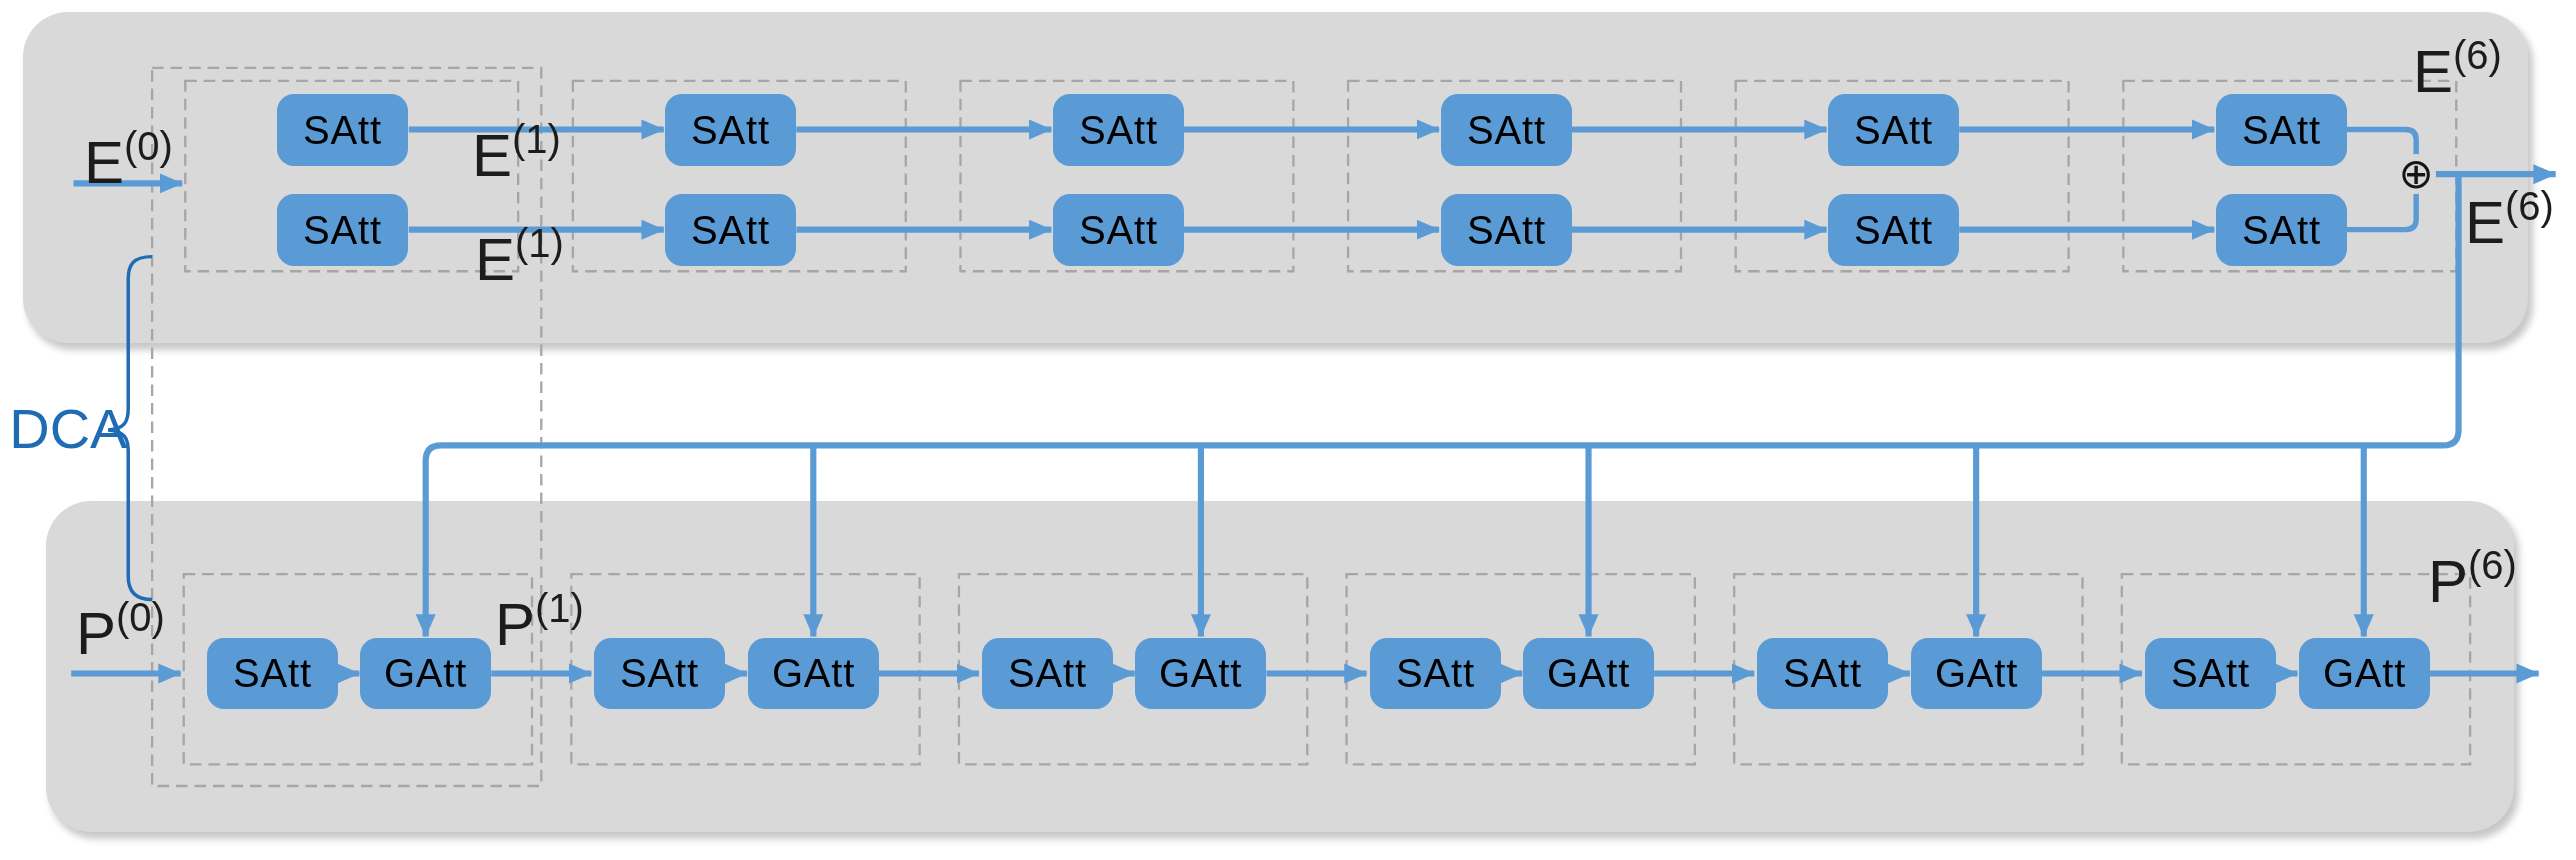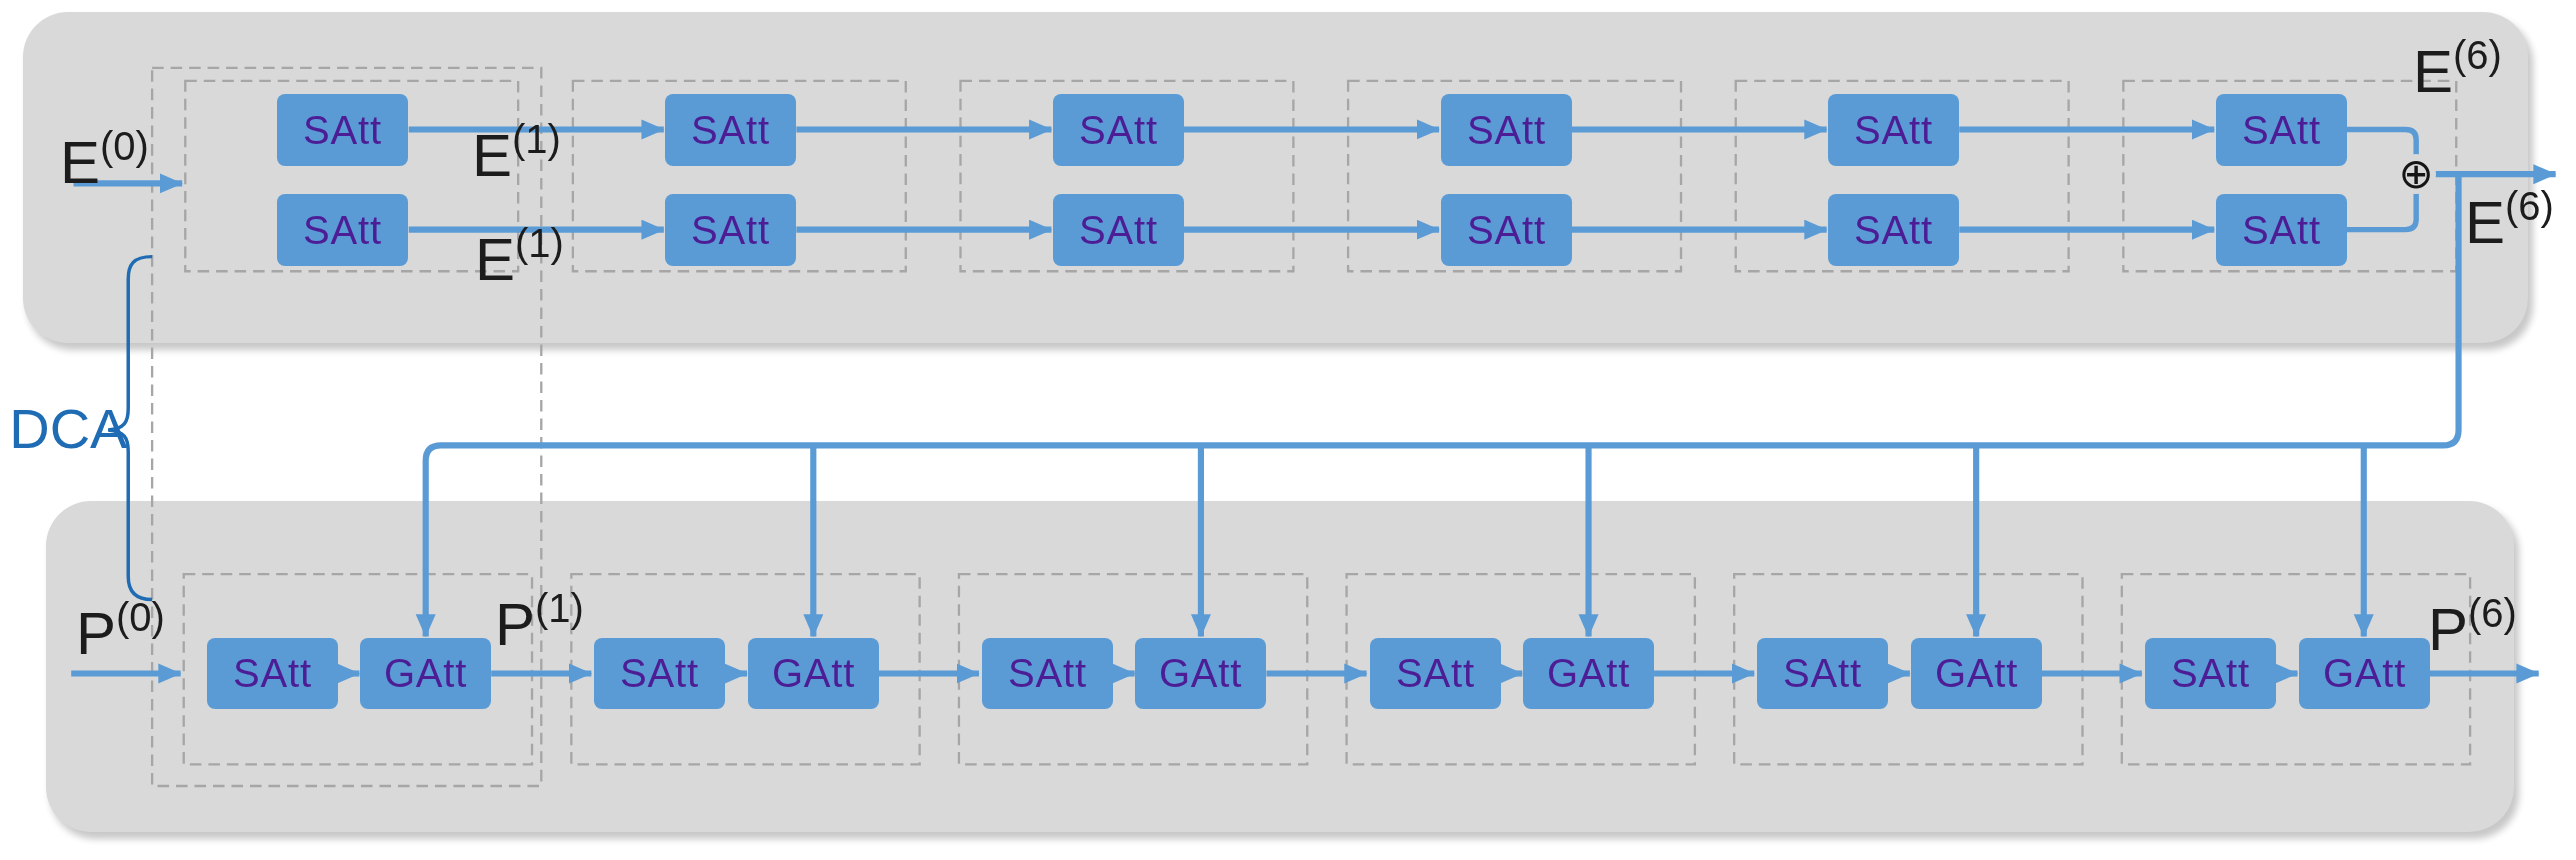--- a/index.html
+++ b/index.html
@@ -6,23 +6,23 @@
   #canvas{
     position:relative;width:2576px;height:860px;background:#ffffff;
     font-family:"Liberation Sans", sans-serif;overflow:hidden;
   }
   .panel{
     position:absolute;background:var(--panel,#d9d9d9);border-radius:45px;
     box-shadow:4.6px 6.2px 7.7px rgba(0,0,0,0.22);
   }
   #connector-layer{position:absolute;left:0;top:0;z-index:3;pointer-events:none;}
   .block{
-    position:absolute;z-index:4;background:var(--block,#5b9bd5);border-radius:8px;
+    position:absolute;z-index:4;background:var(--block,#5b9bd5);border-radius:17px;
     display:flex;align-items:center;justify-content:center;
-    font-size:40px;color:#4c1d95;letter-spacing:0.8px;
+    font-size:40px;color:#000000;letter-spacing:0.8px;
   }
   .biglab{position:absolute;z-index:5;color:var(--text,#1c1c1c);font-size:60px;line-height:1;white-space:nowrap;}
   .biglab .sup{font-size:40px;display:inline-block;transform:translateY(-23px);}
   .dca-label{position:absolute;z-index:5;color:var(--dca,#1f6cb5);font-size:56px;line-height:1;}
   .merge{
     position:absolute;z-index:5;width:40px;height:40px;border-radius:50%;
     background:var(--panel,#d9d9d9);color:#151515;font-size:42px;line-height:39px;
     text-align:center;
   }
 </style>
@@ -109,41 +109,41 @@
       <div class="block" style="left: 1828px; top: 94px; width: 131px; height: 72px;">SAtt</div>
       <div class="block" style="left: 1828px; top: 194px; width: 131px; height: 72px;">SAtt</div>
       <div class="block" style="left: 1757px; top: 638px; width: 131px; height: 71px;">SAtt</div>
       <div class="block" style="left: 1911px; top: 638px; width: 131px; height: 71px;">GAtt</div>
       <div class="block" style="left: 2216px; top: 94px; width: 131px; height: 72px;">SAtt</div>
       <div class="block" style="left: 2216px; top: 194px; width: 131px; height: 72px;">SAtt</div>
       <div class="block" style="left: 2145px; top: 638px; width: 131px; height: 71px;">SAtt</div>
       <div class="block" style="left: 2299px; top: 638px; width: 131px; height: 71px;">GAtt</div>
     </div>
 
-  <div class="biglab" style="left:60px;top:133px;">
+  <div class="biglab" style="left:84px;top:133px;">
     <span>E</span><span class="sup">(0)</span>
   </div>
   <div class="biglab" style="left:472px;top:126px;">
     <span>E</span><span class="sup">(1)</span>
   </div>
   <div class="biglab" style="left:475px;top:230px;">
     <span>E</span><span class="sup">(1)</span>
   </div>
   <div class="biglab" style="left:2413px;top:42px;">
     <span>E</span><span class="sup">(6)</span>
   </div>
   <div class="biglab" style="left:2465px;top:193px;">
     <span>E</span><span class="sup">(6)</span>
   </div>
   <div class="biglab" style="left:76px;top:604px;">
     <span>P</span><span class="sup">(0)</span>
   </div>
   <div class="biglab" style="left:495px;top:595px;">
     <span>P</span><span class="sup">(1)</span>
   </div>
-  <div class="biglab" style="left:2428px;top:600px;">
+  <div class="biglab" style="left:2428px;top:552px;">
     <span>P</span><span class="sup">(6)</span>
   </div>
   <div class="dca-label" style="left:9.2px;top:401px;">DCA</div>
 
   <div class="merge" style="left:2396px;top:154px;">⊕</div>
 </div>
 
 
 </body></html>

